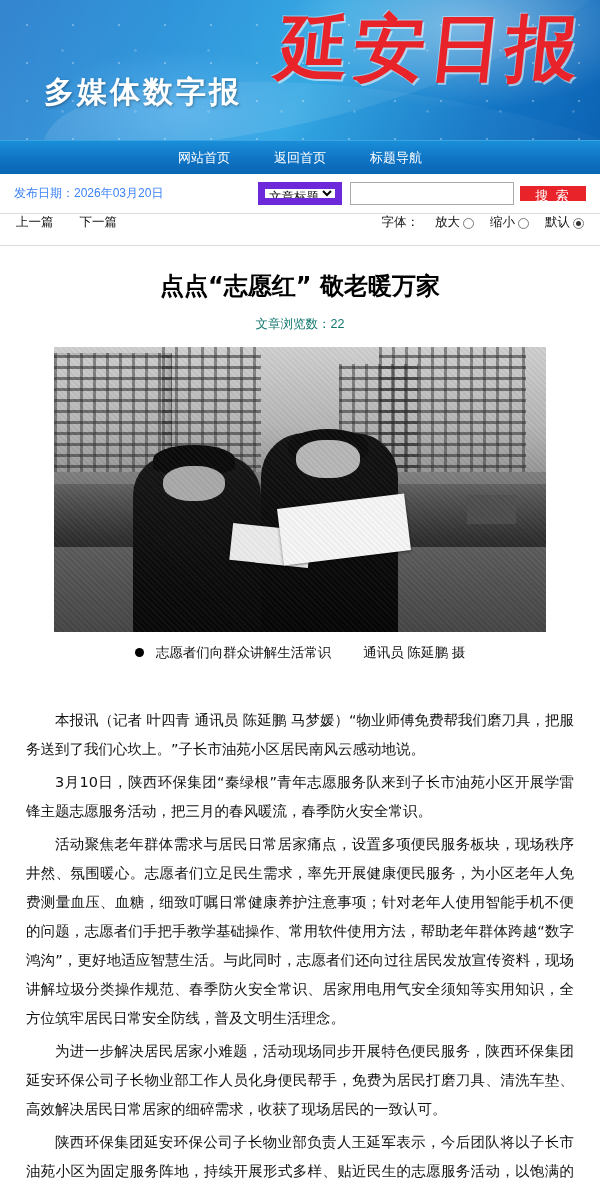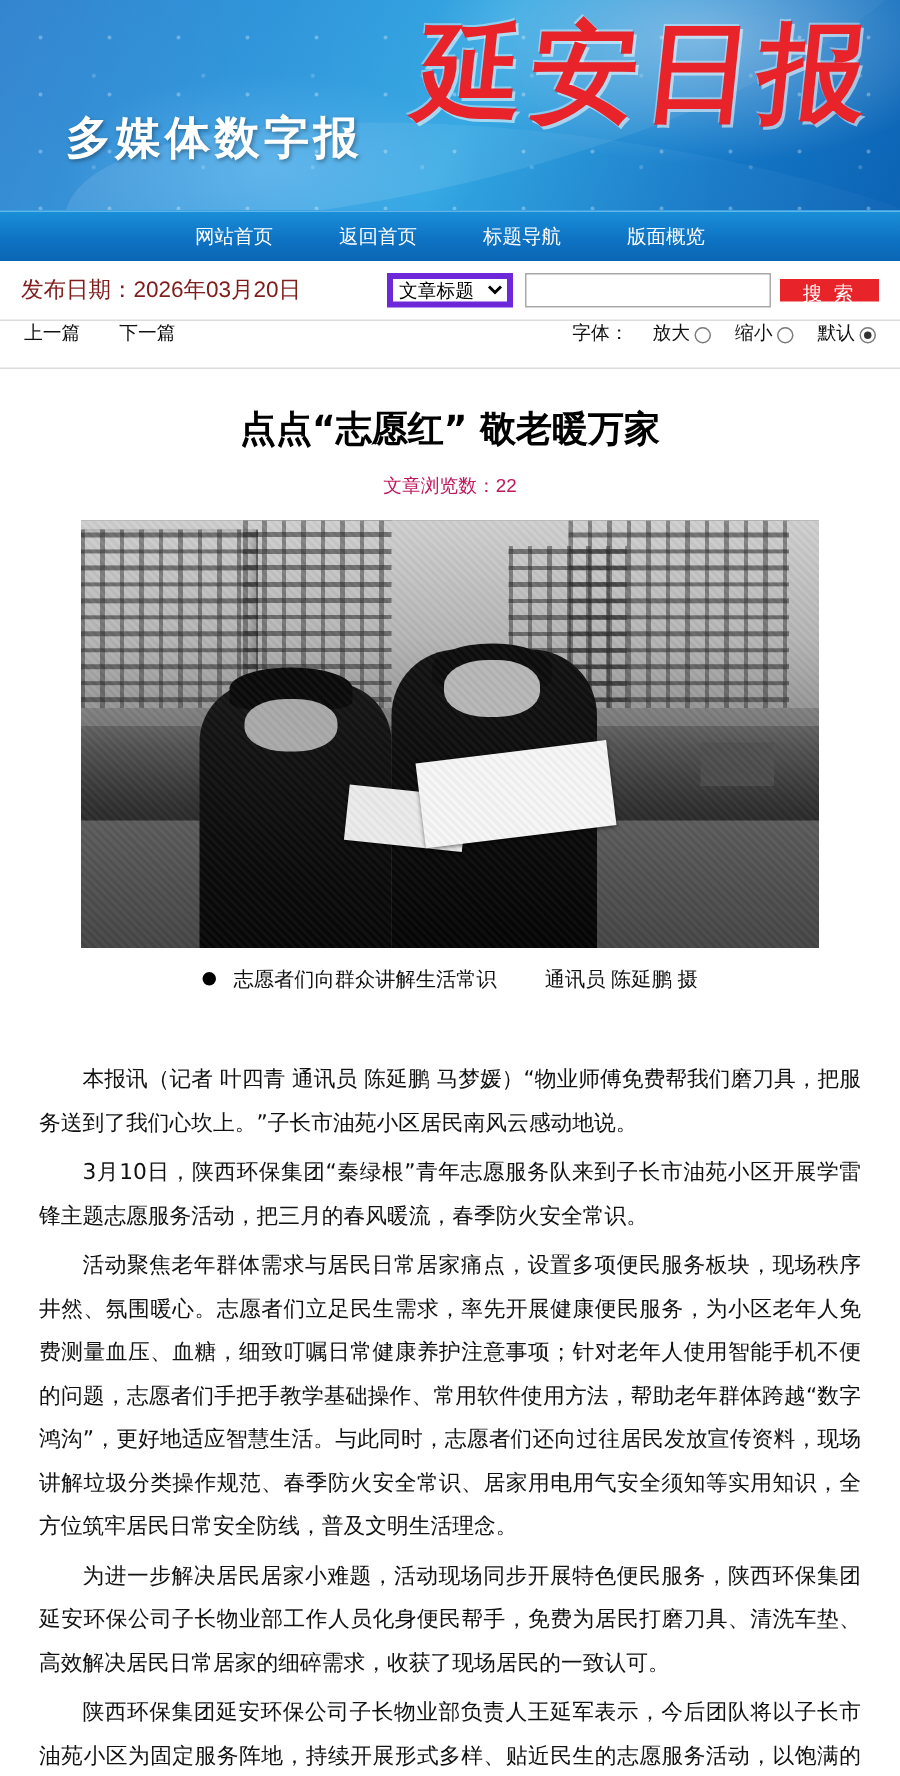--- a/index.html
+++ b/index.html
@@ -99,30 +99,30 @@
   
   .searchbar {
     height: 40px;
     border-bottom: 1px solid #dcdcdc;
     display: flex;
     align-items: center;
     padding: 0 14px;
     background: #fff;
   }
   .pubdate {
-    font-size: 15px;
-    color: #7f1d1d;
+    font-size: 12px;
+    color: #3b82f6;
     white-space: nowrap;
   }
   .searchbar .spacer { flex: 1; }
   .search-select {
     font-size: 12.5px;
     height: 23px;
     width: 84px;
-    border: 4px solid #6d28d9;
+    border: 7px solid #6d28d9;
     background: #fff;
     font-family: "Liberation Sans", sans-serif;
   }
   .search-input {
     margin-left: 8px;
     height: 23px;
     width: 164px;
     border: 1px solid #a9a9a9;
     font-size: 12.5px;
     padding: 0 4px;
@@ -183,21 +183,21 @@
     text-align: center;
     font-size: 24px;
     font-weight: bold;
     color: #000;
     margin: 6px 0 14px 0;
     font-family: "DejaVu Sans", "Liberation Sans", sans-serif;
   }
   .views {
     text-align: center;
     font-size: 12.5px;
-    color: #be185d;
+    color: #0f766e;
     margin-bottom: 14px;
   }
 
   
   .photo-wrap {
     width: 492px;
     margin: 0 auto;
   }
   .photo {
     width: 492px;
@@ -333,21 +333,20 @@
     <div class="swoosh2"></div>
     <div class="dots"></div>
     <div class="masthead-title">多媒体数字报</div>
     <div class="masthead-logo">延安日报</div>
   </div>
 
   <div class="navbar">
     <a href="#">网站首页</a>
     <a href="#">返回首页</a>
     <a href="#">标题导航</a>
-    <a href="#">版面概览</a>
   </div>
 
   <div class="searchbar">
     <span class="pubdate">发布日期：2026年03月20日</span>
     <span class="spacer"></span>
     <select class="search-select">
       <option>文章标题</option>
       <option>文章内容</option>
       <option>作者</option>
     </select>

